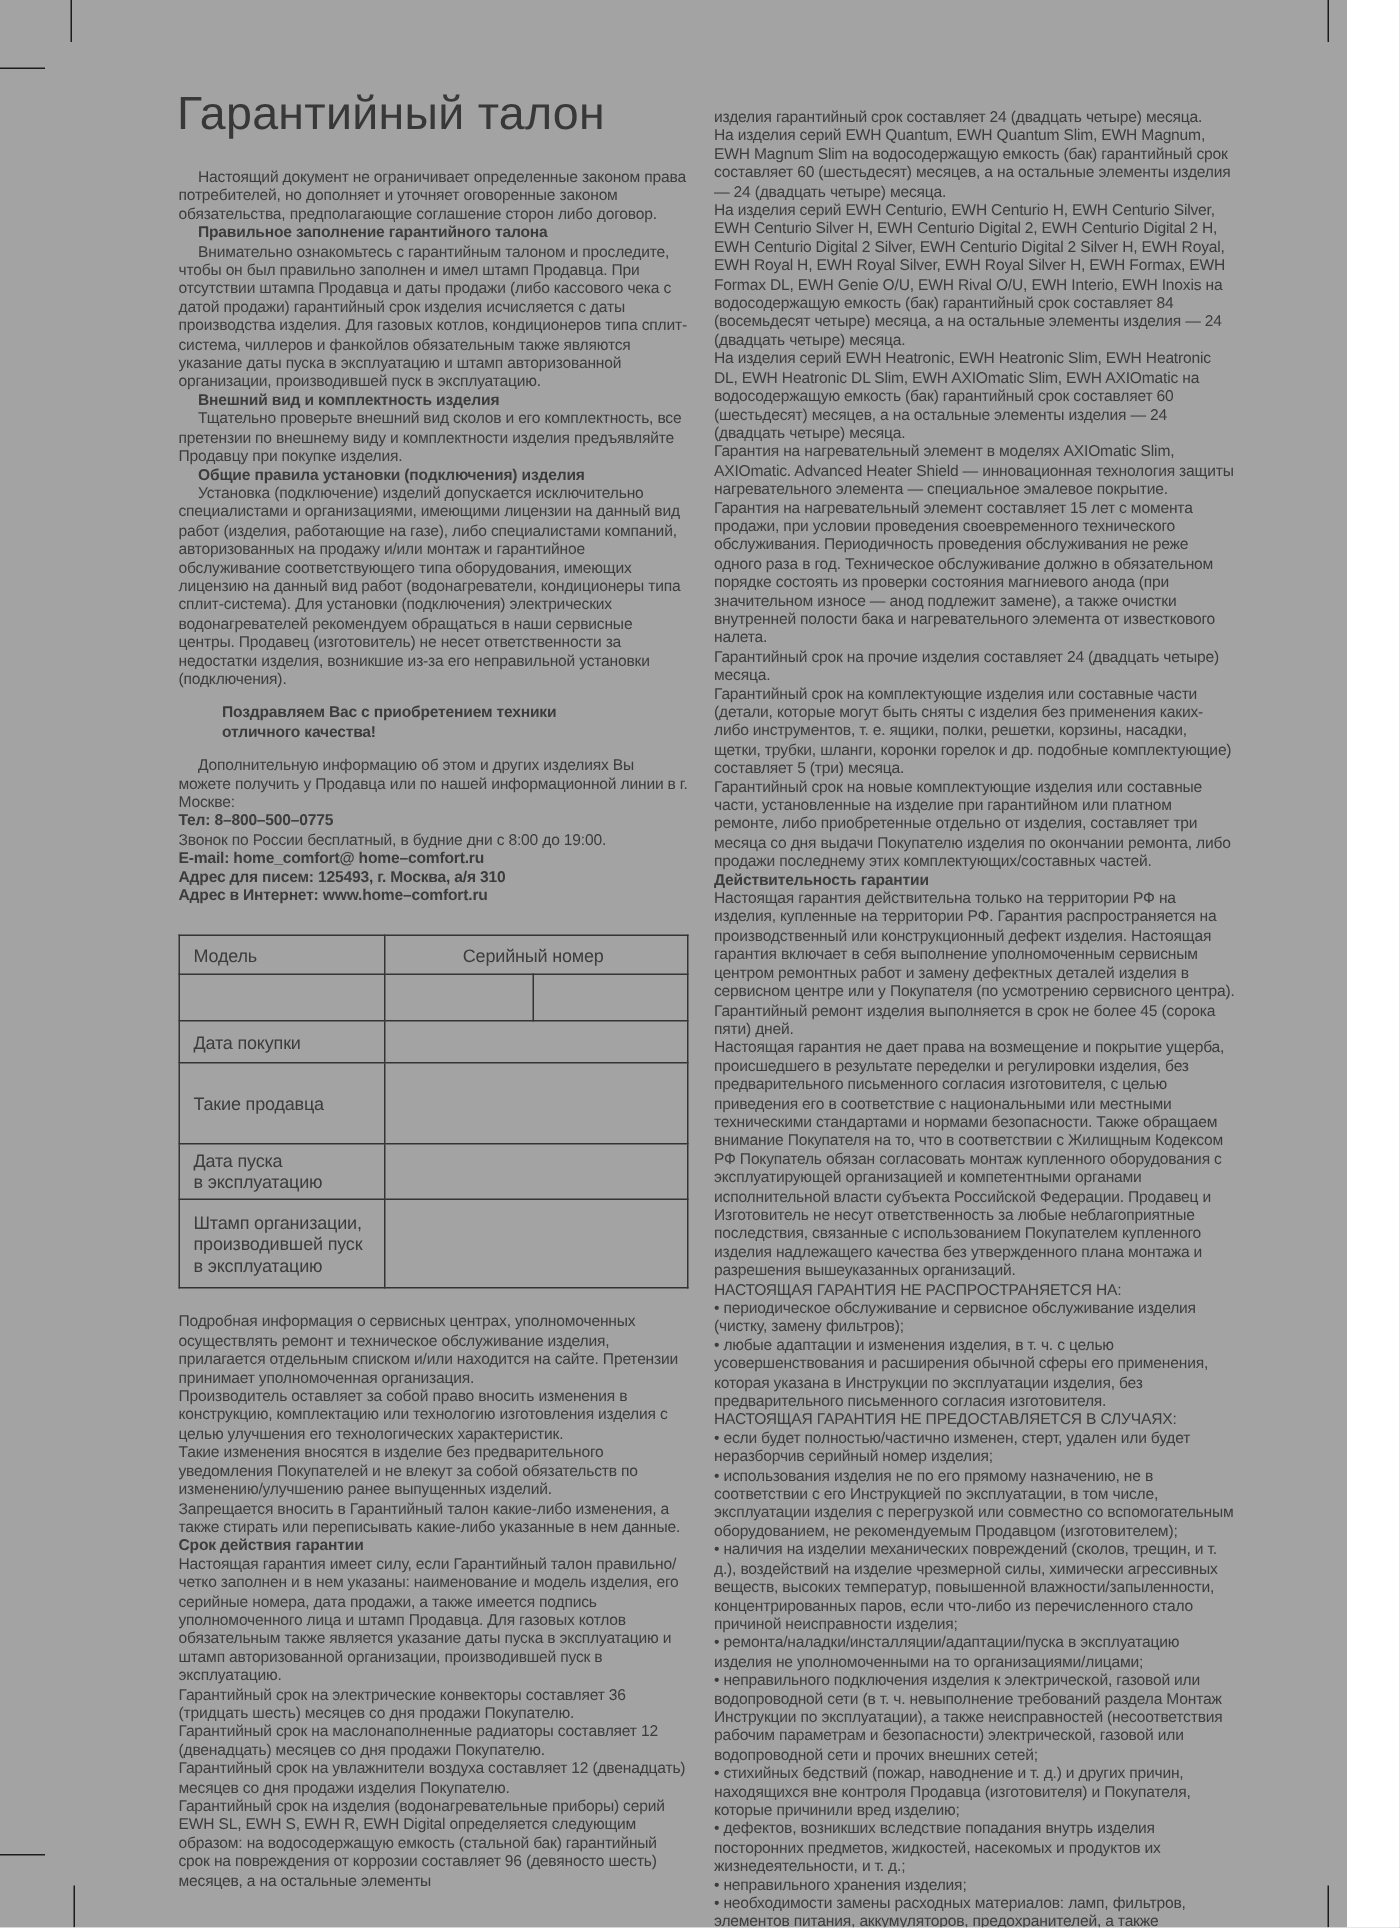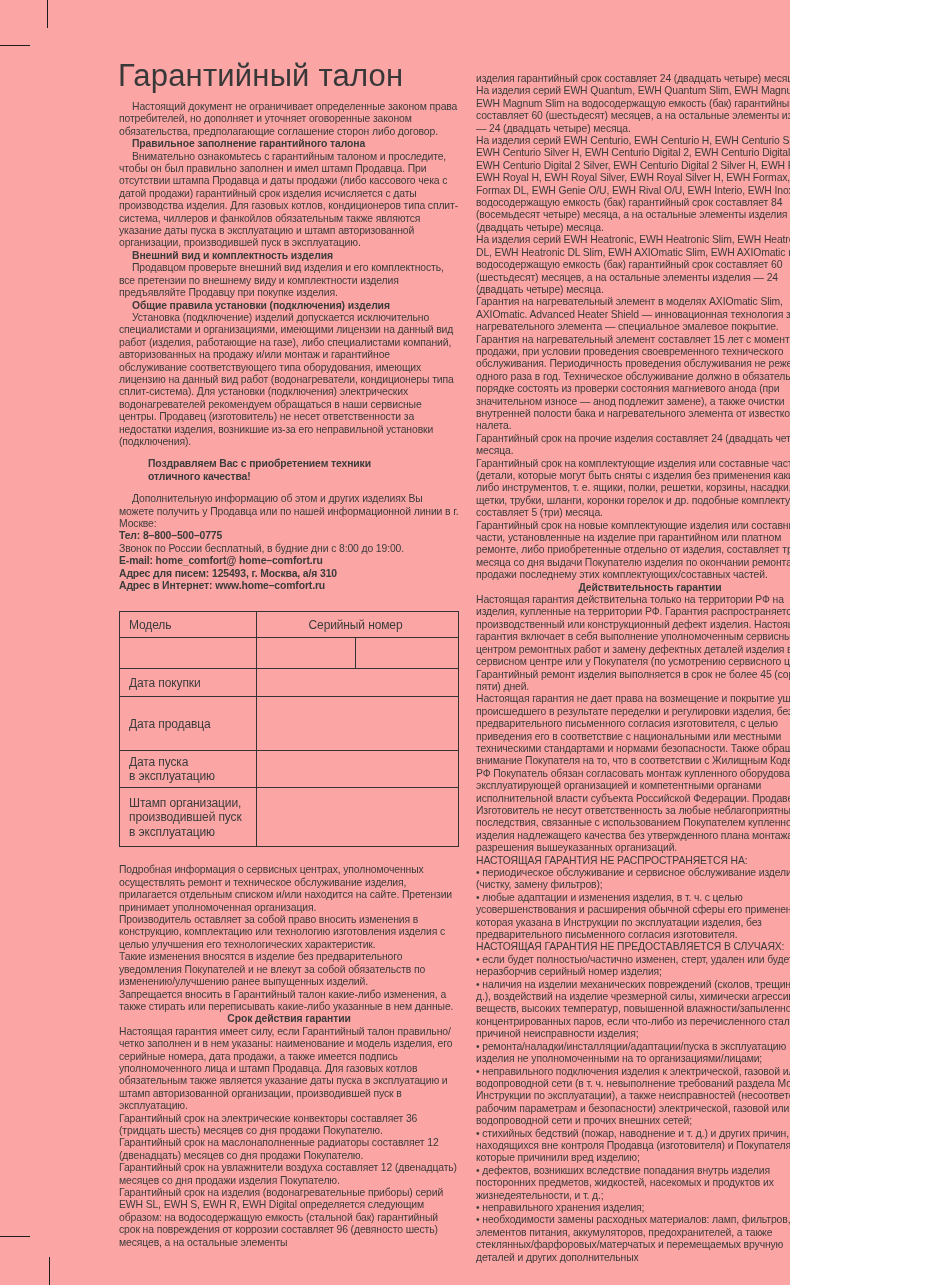--- a/index.html
+++ b/index.html
@@ -1,39 +1,39 @@
 <!DOCTYPE html>
 <html lang="ru"><head>
 <meta charset="utf-8">
 <style>
   html,body{margin:0;padding:0;background:#ffffff;}
   .page{
     position:relative;
-    width:790px;height:1285px;
-    background:#fca5a5;
+    width:898px;height:1285px;
+    background:#a3a3a3;
     font-family:"Liberation Sans","DejaVu Sans",sans-serif;
     color:#3c3c3c;
     overflow:hidden;
     -webkit-hyphens:auto;hyphens:auto;
   }
   .crop{position:absolute;background:#1c1c1c;}
   .crop.v{width:1.4px;height:28px;}
   .crop.h{width:30px;height:1.4px;}
   .title{
     position:absolute;left:118px;top:58px;
     margin:0;font-size:31px;font-weight:400;letter-spacing:0.2px;
     color:#383838;white-space:nowrap;
   }
   .col{position:absolute;font-size:10.4px;line-height:12.4px;letter-spacing:-0.12px;}
-  .col.left{left:119px;top:101px;width:340px;}
+  .col.left{left:119px;top:113px;width:340px;}
   .col.right{left:476px;top:73px;width:348px;}
   .blk{margin:0;padding:0;}
   .indent{text-indent:13px;}
   .heading-indent{font-weight:700;text-indent:13px;}
-  .heading{font-weight:700;text-align:center;}
+  .heading{font-weight:700;}
   .bold{font-weight:700;}
   .congrats{font-weight:700;white-space:pre-line;padding-left:29px;margin:10px 0;}
   .wtable{
     border-collapse:collapse;table-layout:fixed;
     width:339px;margin:19px 0 17px 0;
   }
   .wtable td{
     border:1.2px solid #343434;
     font-size:12px;line-height:14.6px;
     padding:2px 4px 2px 9px;
@@ -58,21 +58,21 @@
   <div class="crop v" style="left:885px;top:1257px;"></div>
 
   <h1 class="title">Гарантийный талон</h1>
 
   <div class="col left">
     <div id="left-top">
         <p class="blk indent">Настоящий документ не ограничивает определенные законом права потребителей, но дополняет и уточняет оговоренные законом обязательства, предполагающие соглашение сторон либо договор.</p>
         <p class="blk heading-indent">Правильное заполнение гарантийного талона</p>
         <p class="blk indent">Внимательно ознакомьтесь с гарантийным талоном и проследите, чтобы он был правильно заполнен и имел штамп Продавца. При отсутствии штампа Продавца и даты продажи (либо кассового чека с датой продажи) гарантийный срок изделия исчисляется с даты производства изделия. Для газовых котлов, кондиционеров типа сплит-система, чиллеров и фанкойлов обязательным также являются указание даты пуска в эксплуатацию и штамп авторизованной организации, производившей пуск в эксплуатацию.</p>
         <p class="blk heading-indent">Внешний вид и комплектность изделия</p>
-        <p class="blk indent">Продавцом проверьте внешний вид изделия и его комплектность, все претензии по внешнему виду и комплектности изделия предъявляйте Продавцу при покупке изделия.</p>
+        <p class="blk indent">Тщательно проверьте внешний вид сколов и его комплектность, все претензии по внешнему виду и комплектности изделия предъявляйте Продавцу при покупке изделия.</p>
         <p class="blk heading-indent">Общие правила установки (подключения) изделия</p>
         <p class="blk indent">Установка (подключение) изделий допускается исключительно специалистами и организациями, имеющими лицензии на данный вид работ (изделия, работающие на газе), либо специалистами компаний, авторизованных на продажу и/или монтаж и гарантийное обслуживание соответствующего типа оборудования, имеющих лицензию на данный вид работ (водонагреватели, кондиционеры типа сплит-система). Для установки (подключения) электрических водонагревателей рекомендуем обращаться в наши сервисные центры. Продавец (изготовитель) не несет ответственности за недостатки изделия, возникшие из-за его неправильной установки (подключения).</p>
         <p class="blk congrats">Поздравляем Вас с приобретением техники
 отличного качества!</p>
         <p class="blk indent">Дополнительную информацию об этом и других изделиях Вы можете получить у Продавца или по нашей информационной линии в г. Москве:</p>
         <p class="blk bold">Тел: 8–800–500–0775</p>
         <p class="blk flush">Звонок по России бесплатный, в будние дни с 8:00 до 19:00.</p>
         <p class="blk bold">E-mail: home_comfort@ home–comfort.ru</p>
         <p class="blk bold">Адрес для писем: 125493, г. Москва, а/я 310</p>
         <p class="blk bold">Адрес в Интернет: www.home–comfort.ru</p>
@@ -92,21 +92,21 @@
         <tr style="height:31px">
           <td></td>
           <td></td>
           <td></td>
         </tr>
         <tr style="height:28px">
           <td>Дата покупки</td>
           <td colspan="2"></td>
         </tr>
         <tr style="height:54px">
-          <td>Дата продавца</td>
+          <td>Такие продавца</td>
           <td colspan="2"></td>
         </tr>
         <tr style="height:37px">
           <td>Дата пуска
 в эксплуатацию</td>
           <td colspan="2"></td>
         </tr>
         <tr style="height:59px">
           <td>Штамп организации,
 производившей пуск
@@ -140,20 +140,21 @@
       <p class="blk flush">Гарантийный срок на комплектующие изделия или составные части (детали, которые могут быть сняты с изделия без применения каких-либо инструментов, т. е. ящики, полки, решетки, корзины, насадки, щетки, трубки, шланги, коронки горелок и др. подобные комплектующие) составляет 5 (три) месяца.</p>
       <p class="blk flush">Гарантийный срок на новые комплектующие изделия или составные части, установленные на изделие при гарантийном или платном ремонте, либо приобретенные отдельно от изделия, составляет три месяца со дня выдачи Покупателю изделия по окончании ремонта, либо продажи последнему этих комплектующих/составных частей.</p>
       <p class="blk heading">Действительность гарантии</p>
       <p class="blk flush">Настоящая гарантия действительна только на территории РФ на изделия, купленные на территории РФ. Гарантия распространяется на производственный или конструкционный дефект изделия. Настоящая гарантия включает в себя выполнение уполномоченным сервисным центром ремонтных работ и замену дефектных деталей изделия в сервисном центре или у Покупателя (по усмотрению сервисного центра). Гарантийный ремонт изделия выполняется в срок не более 45 (сорока пяти) дней.</p>
       <p class="blk flush">Настоящая гарантия не дает права на возмещение и покрытие ущерба, происшедшего в результате переделки и регулировки изделия, без предварительного письменного согласия изготовителя, с целью приведения его в соответствие с национальными или местными техническими стандартами и нормами безопасности. Также обращаем внимание Покупателя на то, что в соответствии с Жилищным Кодексом РФ Покупатель обязан согласовать монтаж купленного оборудования с эксплуатирующей организацией и компетентными органами исполнительной власти субъекта Российской Федерации. Продавец и Изготовитель не несут ответственность за любые неблагоприятные последствия, связанные с использованием Покупателем купленного изделия надлежащего качества без утвержденного плана монтажа и разрешения вышеуказанных организаций.</p>
       <p class="blk flush">НАСТОЯЩАЯ ГАРАНТИЯ НЕ РАСПРОСТРАНЯЕТСЯ НА:</p>
       <p class="blk flush">• периодическое обслуживание и сервисное обслуживание изделия (чистку, замену фильтров);</p>
       <p class="blk flush">• любые адаптации и изменения изделия, в т. ч. с целью усовершенствования и расширения обычной сферы его применения, которая указана в Инструкции по эксплуатации изделия, без предварительного письменного согласия изготовителя.</p>
       <p class="blk flush">НАСТОЯЩАЯ ГАРАНТИЯ НЕ ПРЕДОСТАВЛЯЕТСЯ В СЛУЧАЯХ:</p>
       <p class="blk flush">• если будет полностью/частично изменен, стерт, удален или будет неразборчив серийный номер изделия;</p>
+      <p class="blk flush">• использования изделия не по его прямому назначению, не в соответствии с его Инструкцией по эксплуатации, в том числе, эксплуатации изделия с перегрузкой или совместно со вспомогательным оборудованием, не рекомендуемым Продавцом (изготовителем);</p>
       <p class="blk flush">• наличия на изделии механических повреждений (сколов, трещин, и т. д.), воздействий на изделие чрезмерной силы, химически агрессивных веществ, высоких температур, повышенной влажности/запыленности, концентрированных паров, если что-либо из перечисленного стало причиной неисправности изделия;</p>
       <p class="blk flush">• ремонта/наладки/инсталляции/адаптации/пуска в эксплуатацию изделия не уполномоченными на то организациями/лицами;</p>
       <p class="blk flush">• неправильного подключения изделия к электрической, газовой или водопроводной сети (в т. ч. невыполнение требований раздела Монтаж Инструкции по эксплуатации), а также неисправностей (несоответствия рабочим параметрам и безопасности) электрической, газовой или водопроводной сети и прочих внешних сетей;</p>
       <p class="blk flush">• стихийных бедствий (пожар, наводнение и т. д.) и других причин, находящихся вне контроля Продавца (изготовителя) и Покупателя, которые причинили вред изделию;</p>
       <p class="blk flush">• дефектов, возникших вследствие попадания внутрь изделия посторонних предметов, жидкостей, насекомых и продуктов их жизнедеятельности, и т. д.;</p>
       <p class="blk flush">• неправильного хранения изделия;</p>
       <p class="blk flush">• необходимости замены расходных материалов: ламп, фильтров, элементов питания, аккумуляторов, предохранителей, а также стеклянных/фарфоровых/матерчатых и перемещаемых вручную деталей и других дополнительных</p>
     </div>
 
 </div>

